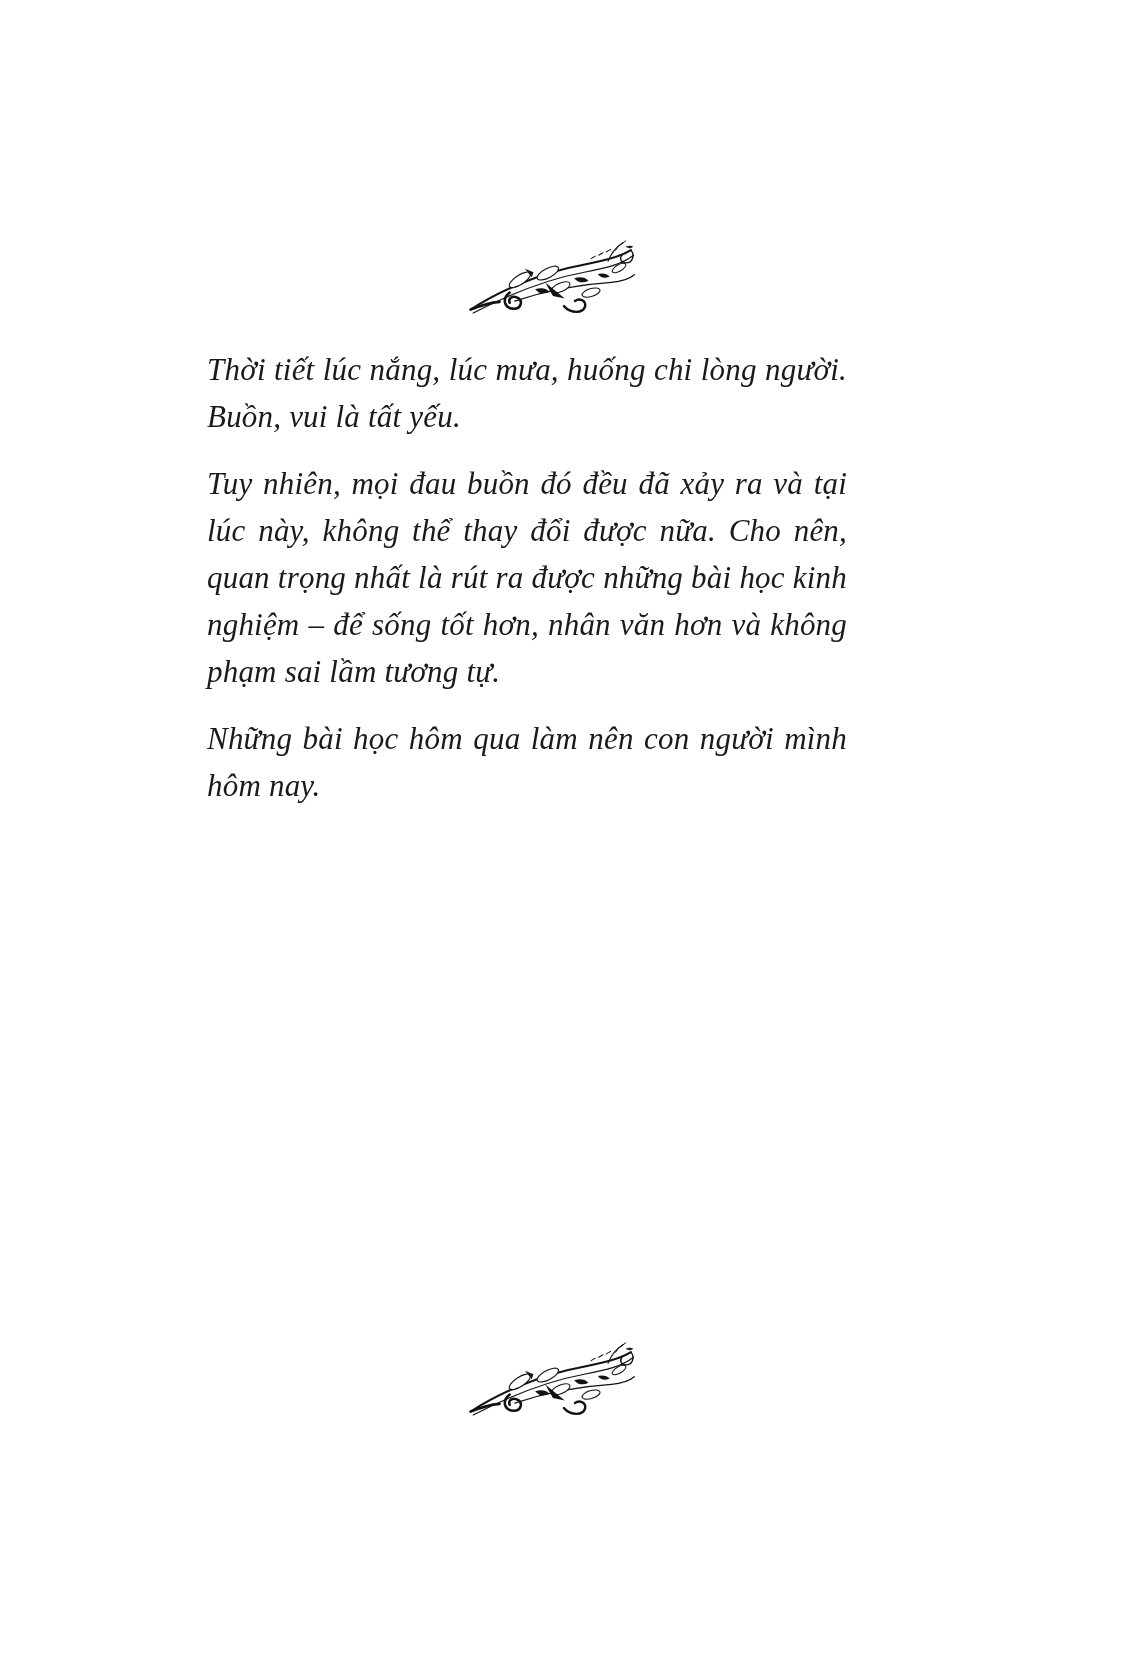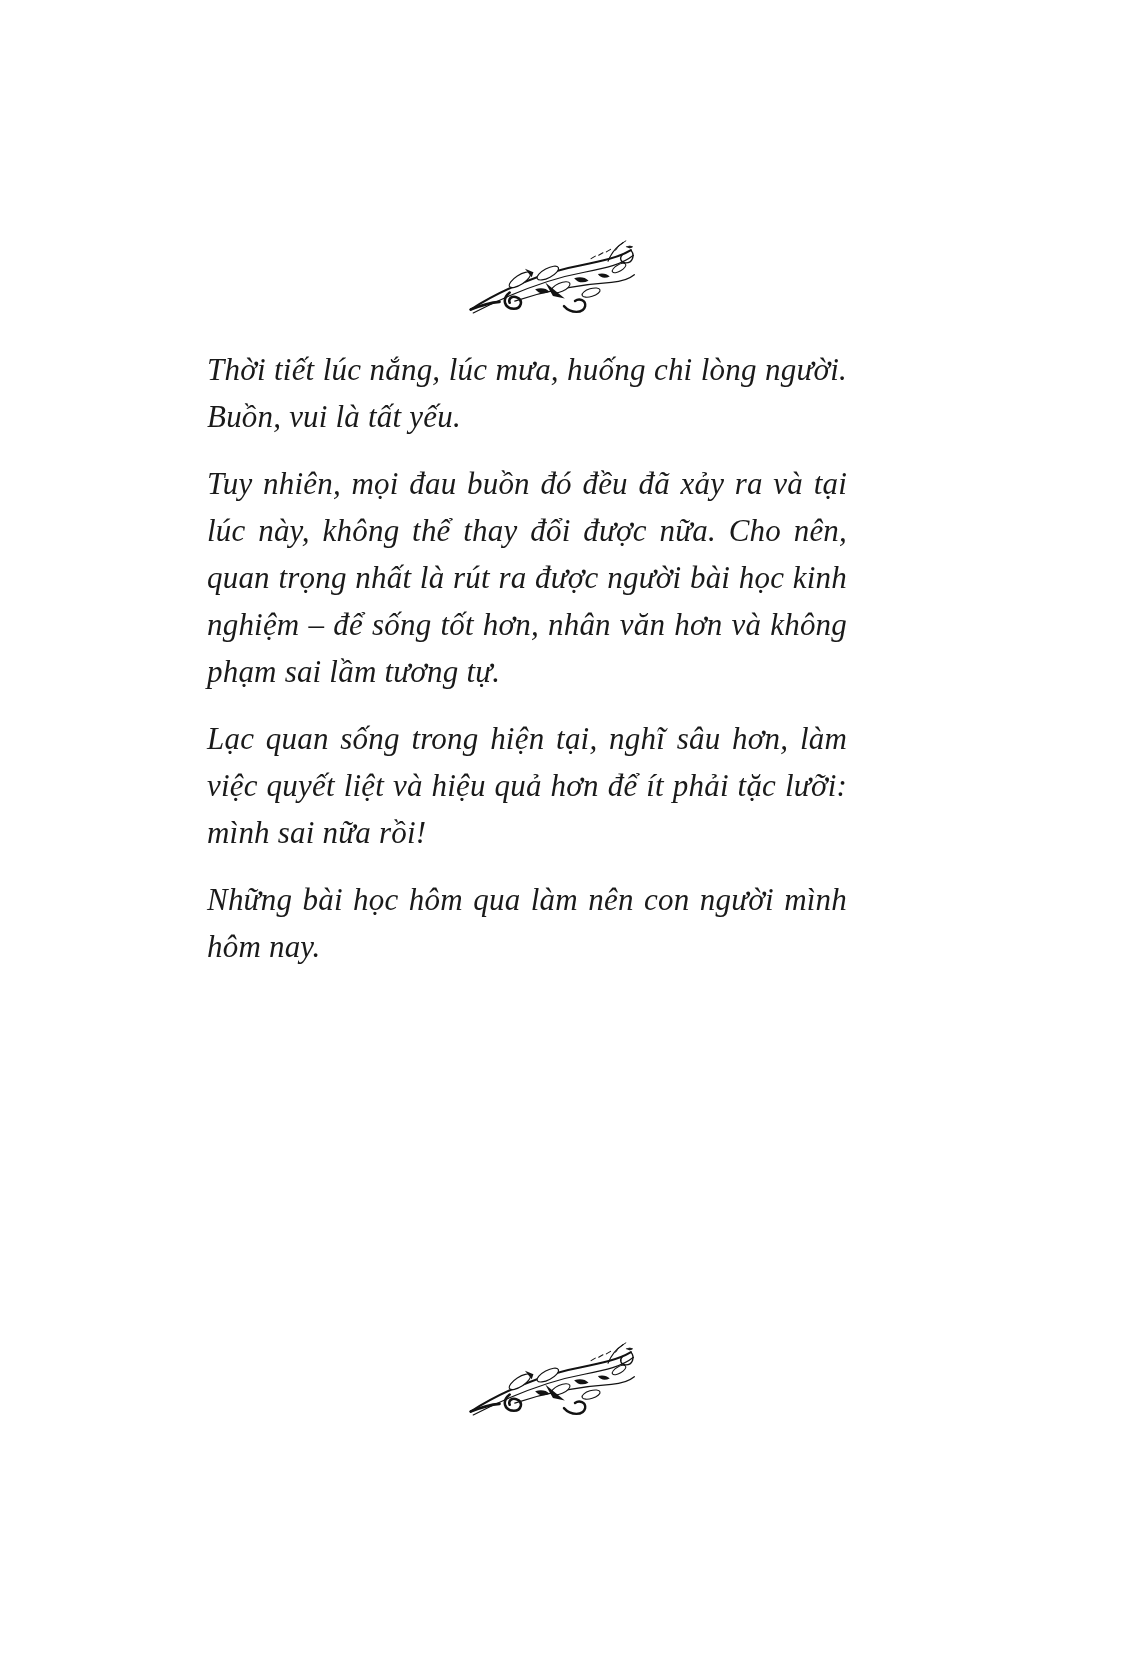--- a/index.html
+++ b/index.html
@@ -84,22 +84,21 @@
 
   <div class="ornament ornament-top">
     <svg viewBox="0 0 205 92">
         <use href="#flourish"></use>
       </svg>
   </div>
 
   <div class="text-block" style="color: rgb(26, 26, 26);">
 
   <p>Thời tiết lúc nắng, lúc mưa, huống chi lòng người. Buồn, vui là tất yếu.</p>
-      <p>Tuy nhiên, mọi đau buồn đó đều đã xảy ra và tại lúc này, không thể thay đổi được nữa. Cho nên, quan trọng nhất là rút ra được người bài học kinh nghiệm – để sống tốt hơn, nhân văn hơn và không phạm sai lầm tương tự.</p>
-      <p>Lạc quan sống trong hiện tại, nghĩ sâu hơn, làm việc quyết liệt và hiệu quả hơn để ít phải tặc lưỡi: mình sai nữa rồi!</p>
+      <p>Tuy nhiên, mọi đau buồn đó đều đã xảy ra và tại lúc này, không thể thay đổi được nữa. Cho nên, quan trọng nhất là rút ra được những bài học kinh nghiệm – để sống tốt hơn, nhân văn hơn và không phạm sai lầm tương tự.</p>
       <p>Những bài học hôm qua làm nên con người mình hôm nay.</p>
     </div>
 
   <div class="ornament ornament-bottom">
     <svg viewBox="0 0 205 92">
         <use href="#flourish"></use>
       </svg>
   </div>
 
 </div>

